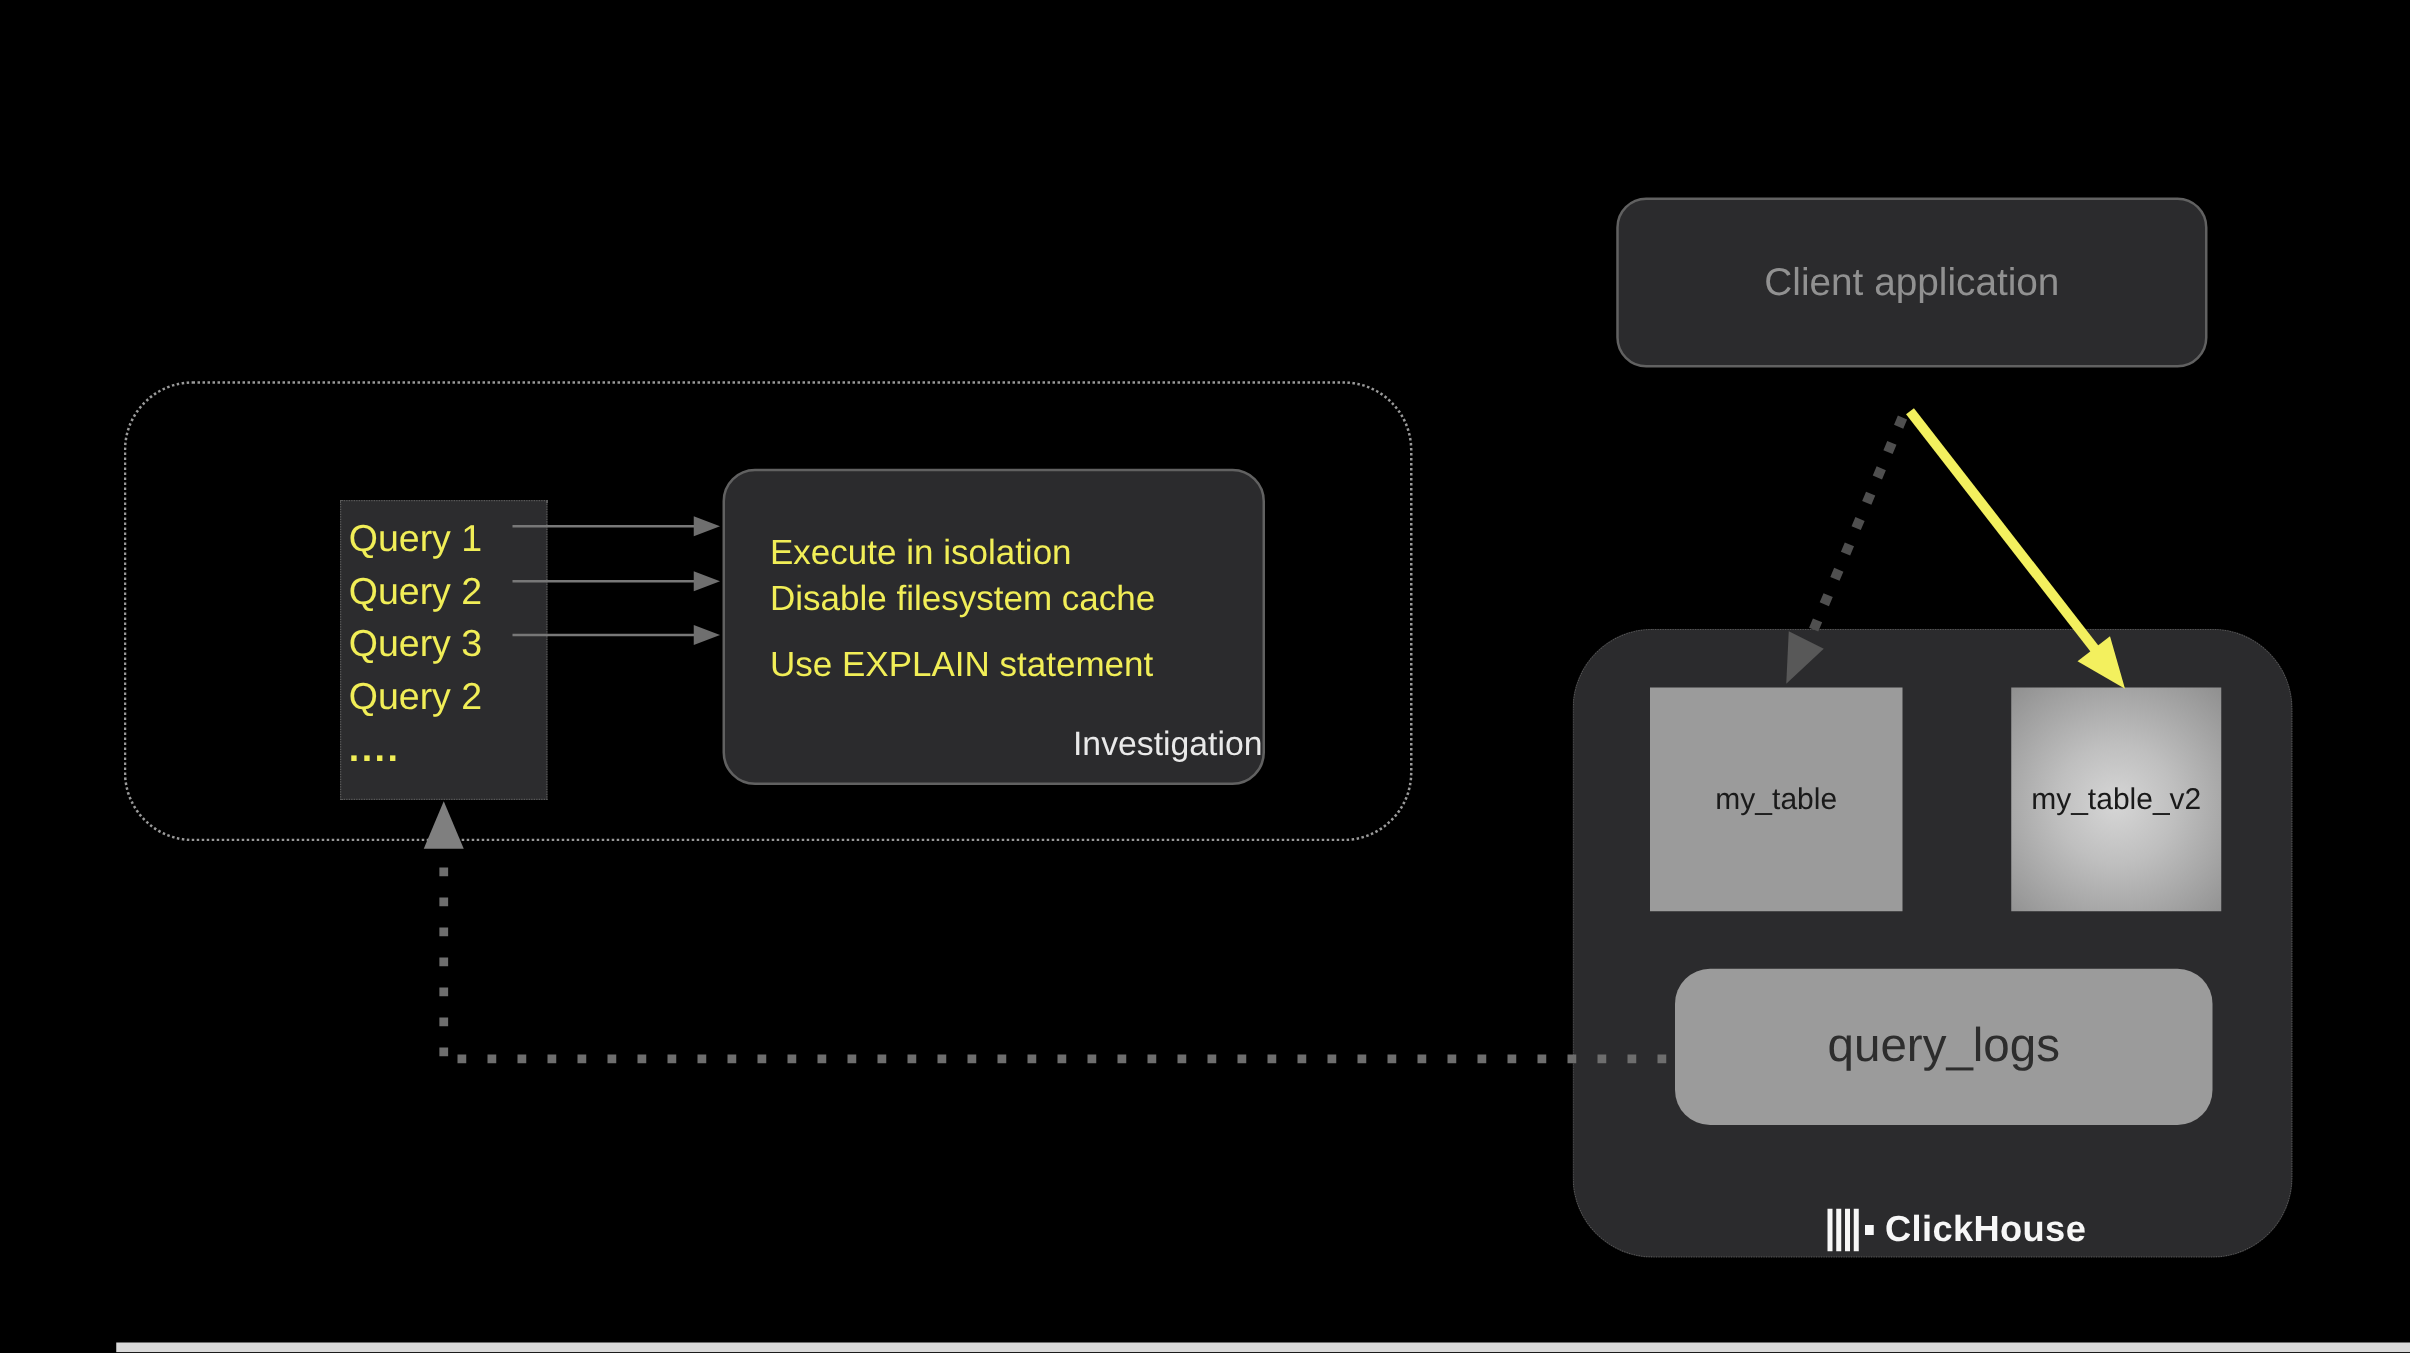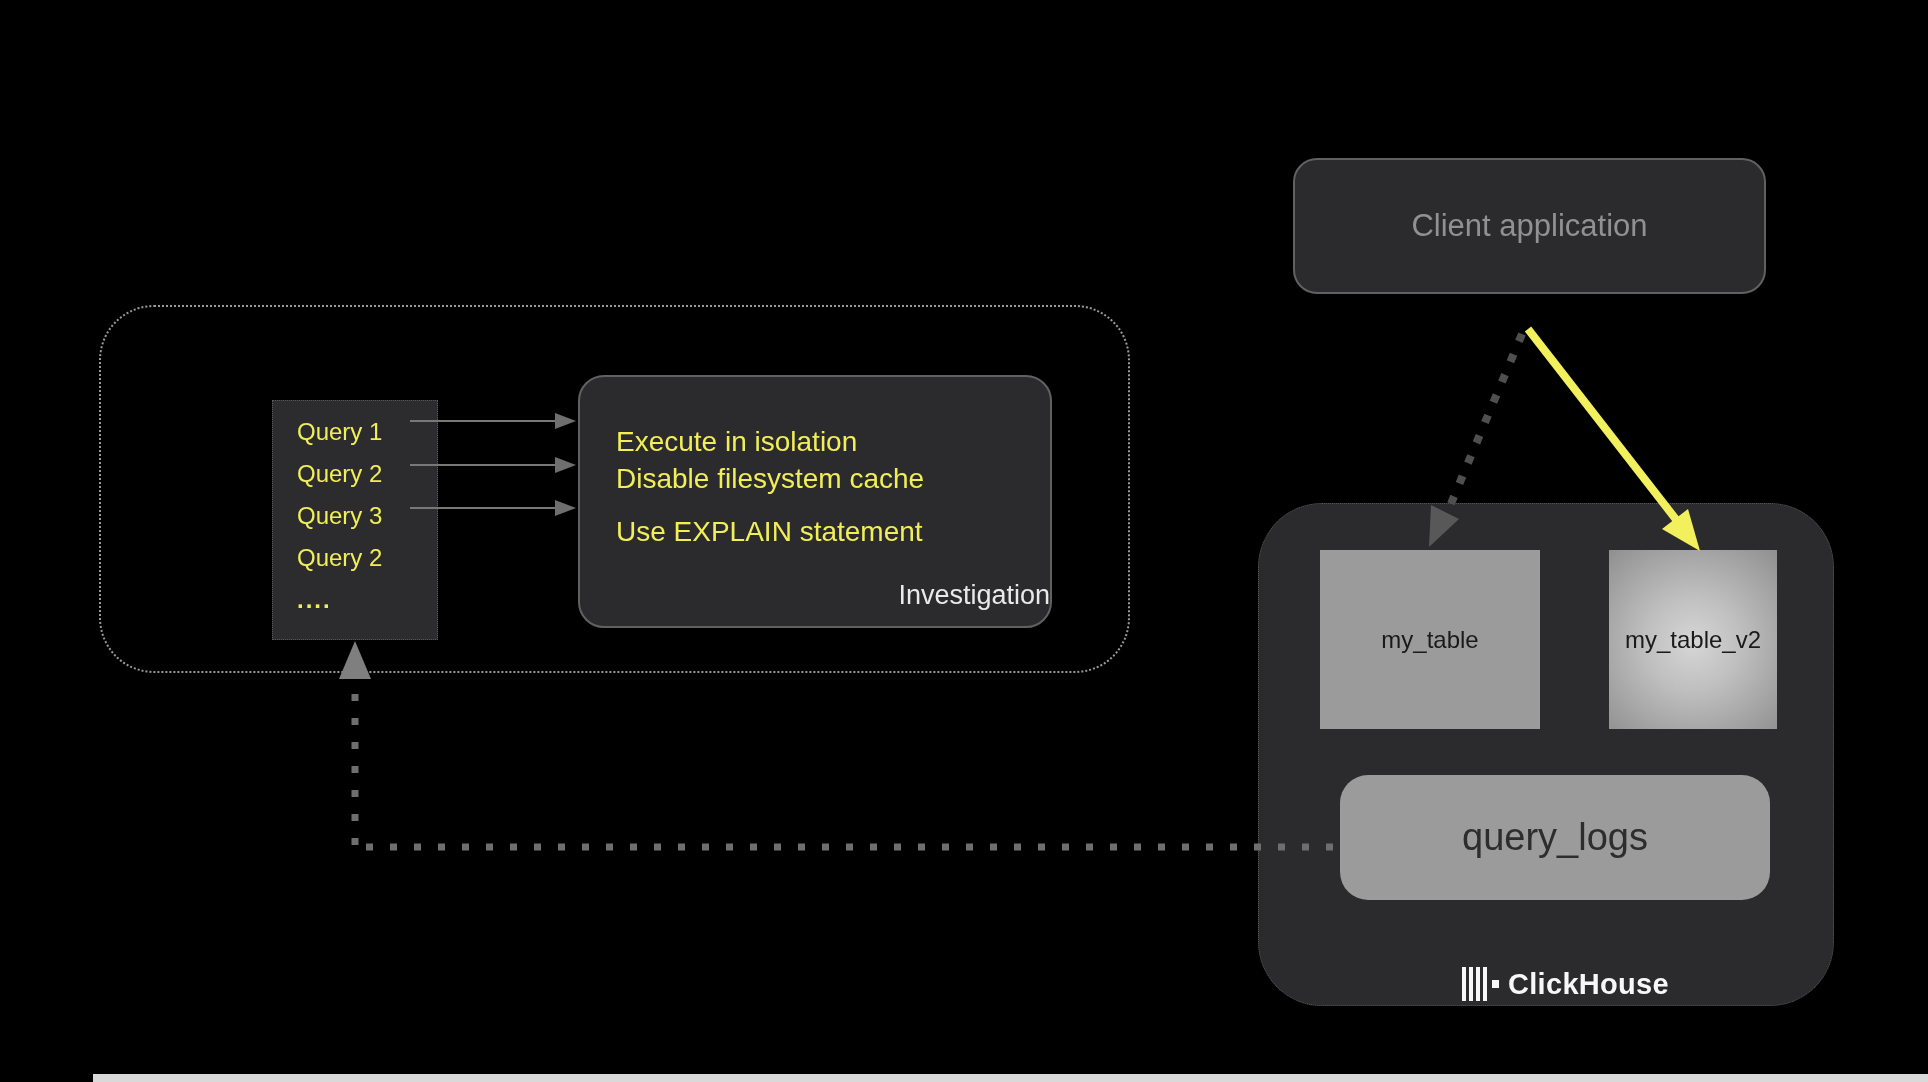--- a/index.html
+++ b/index.html
@@ -22,42 +22,42 @@
   body{font-family:"Liberation Sans","DejaVu Sans",sans-serif;}
   .stage{position:relative;width:1928px;height:1082px;background:var(--background);overflow:hidden;}
 
   
   .group-box{position:absolute;left:99px;top:305px;width:1031px;height:368px;
     border:2px dotted var(--group-border);border-radius:55px;}
 
   
   .query-panel{position:absolute;left:272px;top:400px;width:166px;height:240px;
     background:#2c2c2e;border:1px dotted #595959;padding-top:10px;}
-  .query-item{color:var(--accent-yellow);font-size:24px;line-height:42px;padding-left:24px;white-space:nowrap;}
+  .query-item{color:var(--accent-yellow);font-size:30px;line-height:42px;padding-left:6px;white-space:nowrap;}
   .query-item.dots{font-weight:bold;letter-spacing:2px;}
 
   
-  .investigation{position:absolute;left:578px;top:375px;width:474px;height:253px;
+  .investigation{position:absolute;left:578px;top:375px;width:434px;height:253px;
     background:var(--panel-dark);border:2px solid var(--border-gray);border-radius:26px;padding-top:46px;}
   .tip{color:var(--accent-yellow);font-size:28px;line-height:37px;margin-left:36px;white-space:nowrap;}
   .tip-gap{margin-top:16px;}
   .inv-label{color:var(--text-white);font-size:27px;line-height:37px;text-align:right;margin-top:27px;}
 
   
   .client-box{position:absolute;left:1293px;top:158px;width:473px;height:136px;
     background:var(--panel-dark);border:2px solid var(--border-gray);border-radius:24px;
     display:flex;align-items:center;justify-content:center;}
   .client-box span{color:var(--text-gray);font-size:31px;}
 
   
   .ch-box{position:absolute;left:1258px;top:503px;width:576px;height:503px;
     background:var(--panel-dark);border:1px dotted #555;border-radius:64px;}
   .table-box{position:absolute;display:flex;align-items:center;justify-content:center;}
   .table-box span{color:var(--text-dark);font-size:24px;}
-  .t1{left:61px;top:46px;width:220px;height:179px;background:var(--panel-gray);}
+  .t1{left:61px;top:46px;width:202px;height:179px;background:var(--panel-gray);}
   .t2{left:350px;top:46px;width:168px;height:179px;
     background:radial-gradient(circle at 50% 52%, #d6d6d6 0%, #bfbfbf 38%, #8f8f8f 100%);}
   .qlogs{position:absolute;left:81px;top:271px;width:430px;height:125px;background:var(--panel-gray);
     border-radius:28px;display:flex;align-items:center;justify-content:center;}
   .qlogs span{color:#2d2d2d;font-size:38px;}
   .brand{position:absolute;left:203px;top:458px;height:44px;display:flex;align-items:center;gap:9px;}
   .ch-logo{display:inline-flex;align-items:center;gap:3px;}
   .ch-logo i{display:block;width:4px;height:34px;background:#f7f7f7;}
   .ch-logo b{display:block;width:7px;height:8px;background:#f7f7f7;margin-left:2px;}
   .ch-name{color:#f7f7f7;font-size:29px;font-weight:600;letter-spacing:.3px;}

